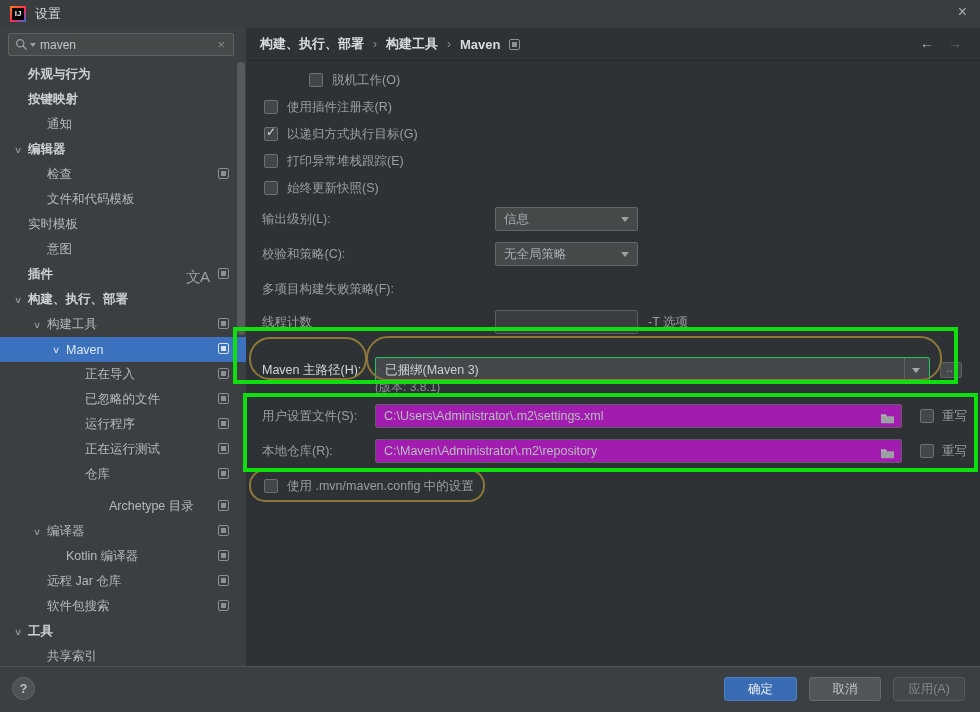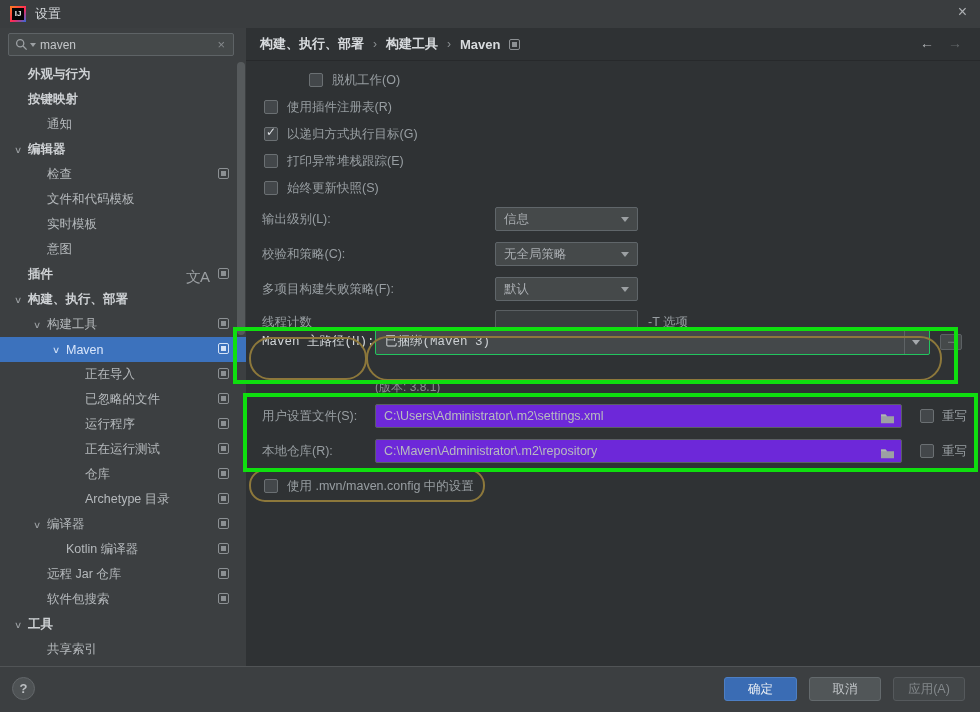--- a/index.html
+++ b/index.html
@@ -61,34 +61,34 @@
   .flabel{position:absolute;left:16px;top:0;line-height:24px;font-size:12.5px;color:#989ea2;}
   .dd{position:absolute;left:249px;top:0;width:143px;height:24px;background:#45494a;
       border:1px solid #60666a;border-radius:2px;box-sizing:border-box;cursor:pointer;}
   .dd .ddval{position:absolute;left:8px;top:0;line-height:22px;font-size:12.5px;color:#a9adb1;text-align:right;}
   .dd .ddarrow{position:absolute;right:8px;top:9px;width:0;height:0;border-left:4px solid transparent;
       border-right:4px solid transparent;border-top:5px solid #9ca0a3;}
   .txt-input{position:absolute;left:249px;top:0;width:143px;height:24px;background:#393d3f;
       border:1px solid #5a5f62;border-radius:2px;box-sizing:border-box;}
   .hint{position:absolute;left:402px;top:0;line-height:24px;font-size:12.5px;color:#989ea2;}
   
-  .mhrow{position:absolute;left:0;right:0;top:301px;height:38px;font-family:Liberation Mono, monospace;}
+  .mhrow{position:absolute;left:0;right:0;top:329px;height:38px;}
   .mhrow .flabel{color:#d3d7da;line-height:26px;}
   .combo{position:absolute;left:129px;top:0;width:555px;height:26px;background:#44484a;
          border:1px solid #22c55e;border-radius:2px;box-sizing:border-box;cursor:pointer;}
   .combo .cval{position:absolute;left:9px;top:0;line-height:24px;font-size:12.5px;color:#ccd0d3;}
   .combo .cbtn{position:absolute;right:0;top:0;bottom:0;width:24px;border-left:1px solid #5e6366;}
   .combo .cbtn::after{content:"";position:absolute;left:7px;top:10px;width:0;height:0;
       border-left:4px solid transparent;border-right:4px solid transparent;border-top:5px solid #a6aaad;}
   .browse{position:absolute;left:694px;top:5px;width:22px;height:16px;background:#45494a;
           border:1px solid #5c6164;border-radius:2px;box-sizing:border-box;color:#9da1a4;
           font-size:10px;line-height:12px;text-align:center;cursor:pointer;}
   .version{position:absolute;left:129px;top:351px;font-size:12px;color:#8a8e91;}
   
-  .pfield{position:absolute;left:129px;top:0;width:527px;height:24px;background:#6d28d9;
+  .pfield{position:absolute;left:129px;top:0;width:527px;height:24px;background:#a21caf;
           border:1px solid #5a5f62;border-radius:2px;box-sizing:border-box;}
   .pval{position:absolute;left:8px;top:0;line-height:22px;font-size:12.5px;color:#b8bcbf;
         white-space:nowrap;overflow:hidden;}
   .folder{position:absolute;right:6px;top:5px;}
   .ovr-box{position:absolute;left:674px;top:5px;width:14px;height:14px;border:1px solid #6b7073;
            border-radius:2px;background:#43474a;box-sizing:border-box;cursor:pointer;}
   .ovr-label{position:absolute;left:696px;top:0;line-height:24px;font-size:12.5px;color:#989ea2;}
   
   .footer{position:absolute;left:0;right:0;bottom:0;height:46px;background:#3c3f41;
           border-top:1px solid #515456;box-sizing:border-box;}
@@ -142,21 +142,21 @@
           <span class="chev">∨</span>
           <span class="tlabel bold">编辑器</span>
         </div>
         <div class="trow" style="padding-left: 47px;">
           <span class="tlabel">检查</span>
           <span class="mini"></span>
         </div>
         <div class="trow" style="padding-left: 47px;">
           <span class="tlabel">文件和代码模板</span>
         </div>
-        <div class="trow" style="padding-left: 47px;">
+        <div class="trow" style="padding-left: 28px;">
           <span class="tlabel">实时模板</span>
         </div>
         <div class="trow" style="padding-left: 47px;">
           <span class="tlabel">意图</span>
         </div>
         <div class="trow" style="padding-left: 28px;">
           <span class="tlabel bold">插件</span>
           <span class="mini-translate">文A</span>
           <span class="mini"></span>
         </div>
@@ -187,21 +187,21 @@
           <span class="mini"></span>
         </div>
         <div class="trow" style="padding-left: 85px;">
           <span class="tlabel">正在运行测试</span>
           <span class="mini"></span>
         </div>
         <div class="trow" style="padding-left: 85px;">
           <span class="tlabel">仓库</span>
           <span class="mini"></span>
         </div>
-        <div class="trow" style="padding-left: 85px;">
+        <div class="trow" style="padding-left: 109px; margin-top: 7px;">
           <span class="tlabel">Archetype 目录</span>
           <span class="mini"></span>
         </div>
         <div class="trow" style="padding-left: 34px;">
           <span class="chev">∨</span>
           <span class="tlabel">编译器</span>
           <span class="mini"></span>
         </div>
         <div class="trow" style="padding-left: 66px;">
           <span class="tlabel">Kotlin 编译器</span>
@@ -270,24 +270,20 @@
         </div>
         <div class="frow" style="top: 214px;">
           <span class="flabel">校验和策略(C):</span>
           <div class="dd">
             <span class="ddval">无全局策略</span>
             <span class="ddarrow"></span>
           </div>
         </div>
         <div class="frow" style="top: 249px;">
           <span class="flabel">多项目构建失败策略(F):</span>
-          <div class="dd">
-            <span class="ddval">默认</span>
-            <span class="ddarrow"></span>
-          </div>
         </div>
       </div>
 
     <div class="frow" style="top:282px;">
       <span class="flabel">线程计数</span>
       <div class="txt-input"></div>
       <span class="hint">-T 选项</span>
     </div>
 
     <div class="mhrow">

